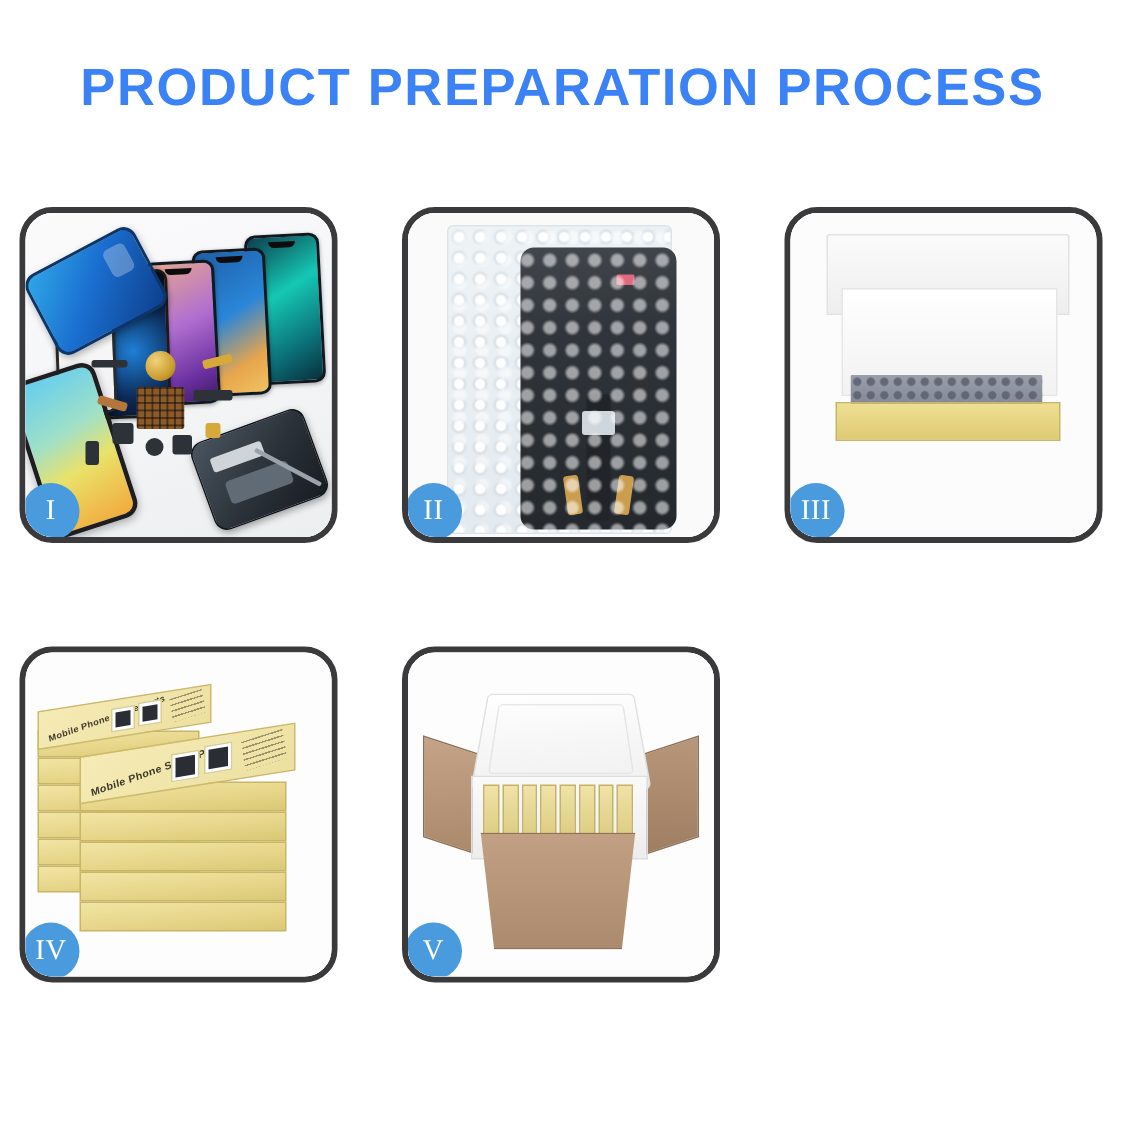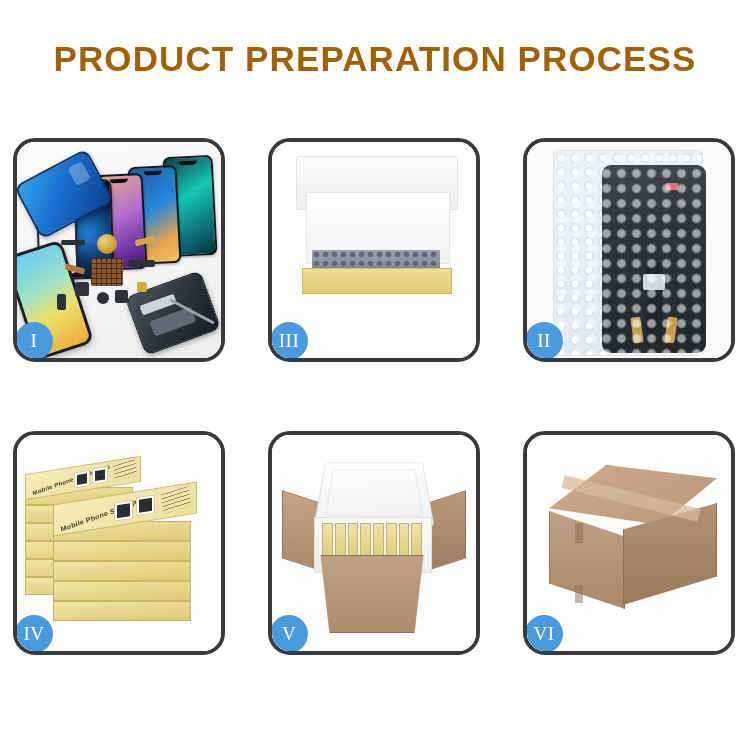--- a/index.html
+++ b/index.html
@@ -15,21 +15,21 @@
     position: relative;
   }
 
   
   #header { text-align: center; }
   #page-title {
     font-family: "Liberation Sans", sans-serif;
     font-size: 35px;
     font-weight: 700;
     letter-spacing: 1.1px;
-    color: #a16207;
+    color: #3b82f6;
     margin: 0;
     padding-top: 38px;
     line-height: 42px;
     white-space: nowrap;
   }
   #page-subtitle {
     font-family: "Liberation Sans", sans-serif;
     font-size: 15.5px;
     font-weight: 400;
     color: #2b2b2b;
@@ -343,44 +343,44 @@
       <div class="part" style="left:40px; top:152px; width:9px; height:16px;"></div>
       <div class="part part-gold" style="left:120px; top:140px; width:10px; height:10px;"></div>
       <div class="tweezer"></div>
 
       <div class="badge">I</div>
     </div>
   </div>
 
   <div class="panel">
     <div class="panel-inner">
-      <div class="p3-bg"></div>
-      <div class="box3-lid"></div>
-      <div class="box3-foam"></div>
-      <div class="box3-base"></div>
-      <div class="box3-fill"></div>
-      <div class="box3-front"></div>
-      <div class="badge">III</div>
-    </div>
-  </div>
-
-  <div class="panel">
-    <div class="panel-inner">
       <div class="p2-bg"></div>
       <div class="bubble-bag">
         <div class="lcd-inside">
           <div class="red-tab"></div>
           <div class="lcd-flex"></div>
           <div class="lcd-conn"></div>
           <div class="lcd-gold-l"></div>
           <div class="lcd-gold-r"></div>
         </div>
         <div class="bubble-overlay"></div>
       </div>
       <div class="badge">II</div>
+    </div>
+  </div>
+
+  <div class="panel">
+    <div class="panel-inner">
+      <div class="p3-bg"></div>
+      <div class="box3-lid"></div>
+      <div class="box3-foam"></div>
+      <div class="box3-base"></div>
+      <div class="box3-fill"></div>
+      <div class="box3-front"></div>
+      <div class="badge">III</div>
     </div>
   </div>
 
   <div class="panel">
     <div class="panel-inner">
       <div class="p4-bg"></div>
 
       <div class="stack-box" style="left:8px; top:52px; width:106px; height:16px;"></div>
       <div class="stack-box" style="left:8px; top:70px; width:106px; height:16px;"></div>
       <div class="stack-box" style="left:8px; top:88px; width:106px; height:16px;"></div>
@@ -435,26 +435,14 @@
         <span class="ybar"></span>
         <span class="ybar"></span>
         <span class="ybar"></span>
         <span class="ybar"></span>
       </div>
       <div class="carton-body"></div>
       <div class="badge">V</div>
     </div>
   </div>
 
-  <div class="panel">
-    <div class="panel-inner">
-      <div class="p6-bg"></div>
-      <div class="c6-top"></div>
-      <div class="c6-left"></div>
-      <div class="c6-right"></div>
-      <div class="c6-tape"></div>
-      <div class="c6-seam-a"></div>
-      <div class="c6-seam-b"></div>
-      <div class="badge">VI</div>
-    </div>
-  </div>
 
 </div>
 
 </body></html>

